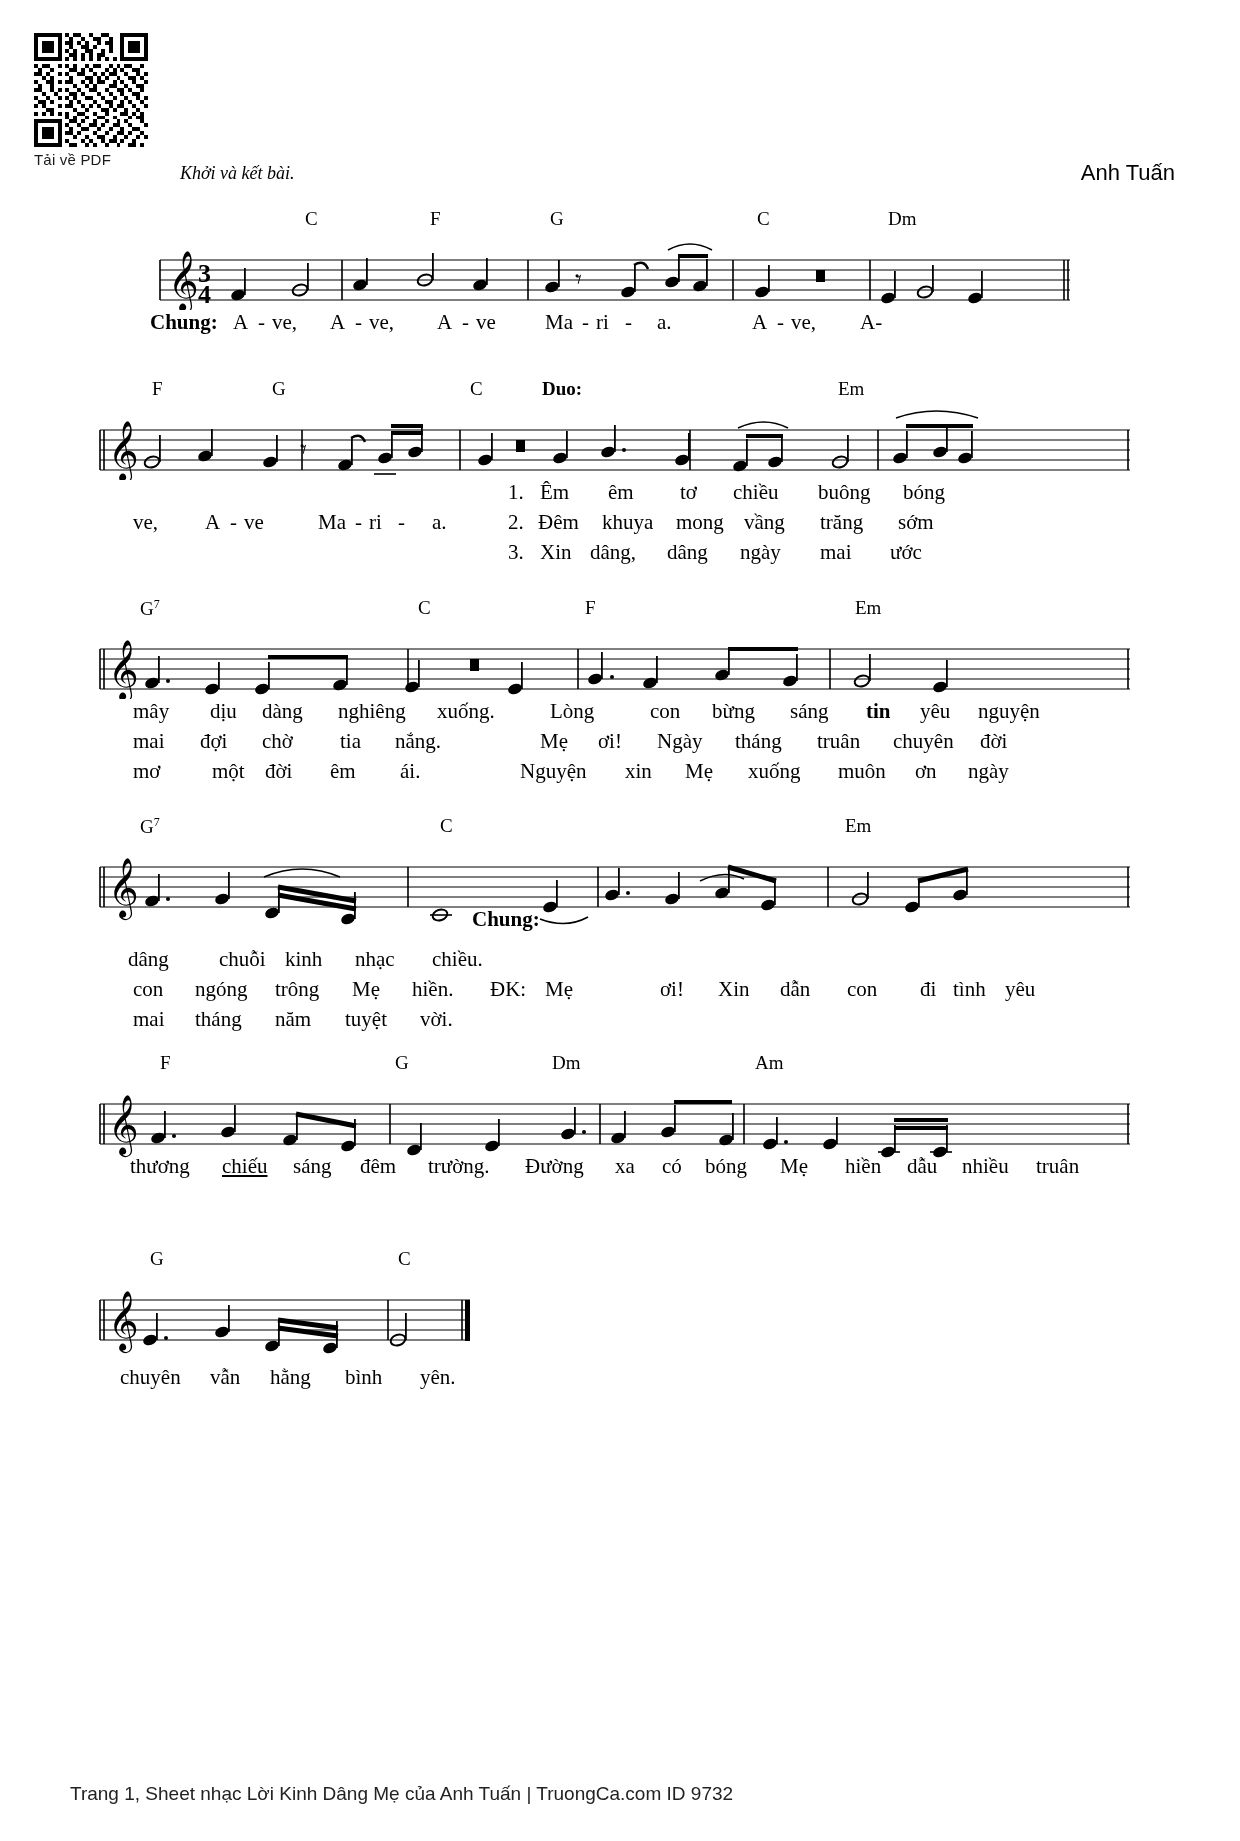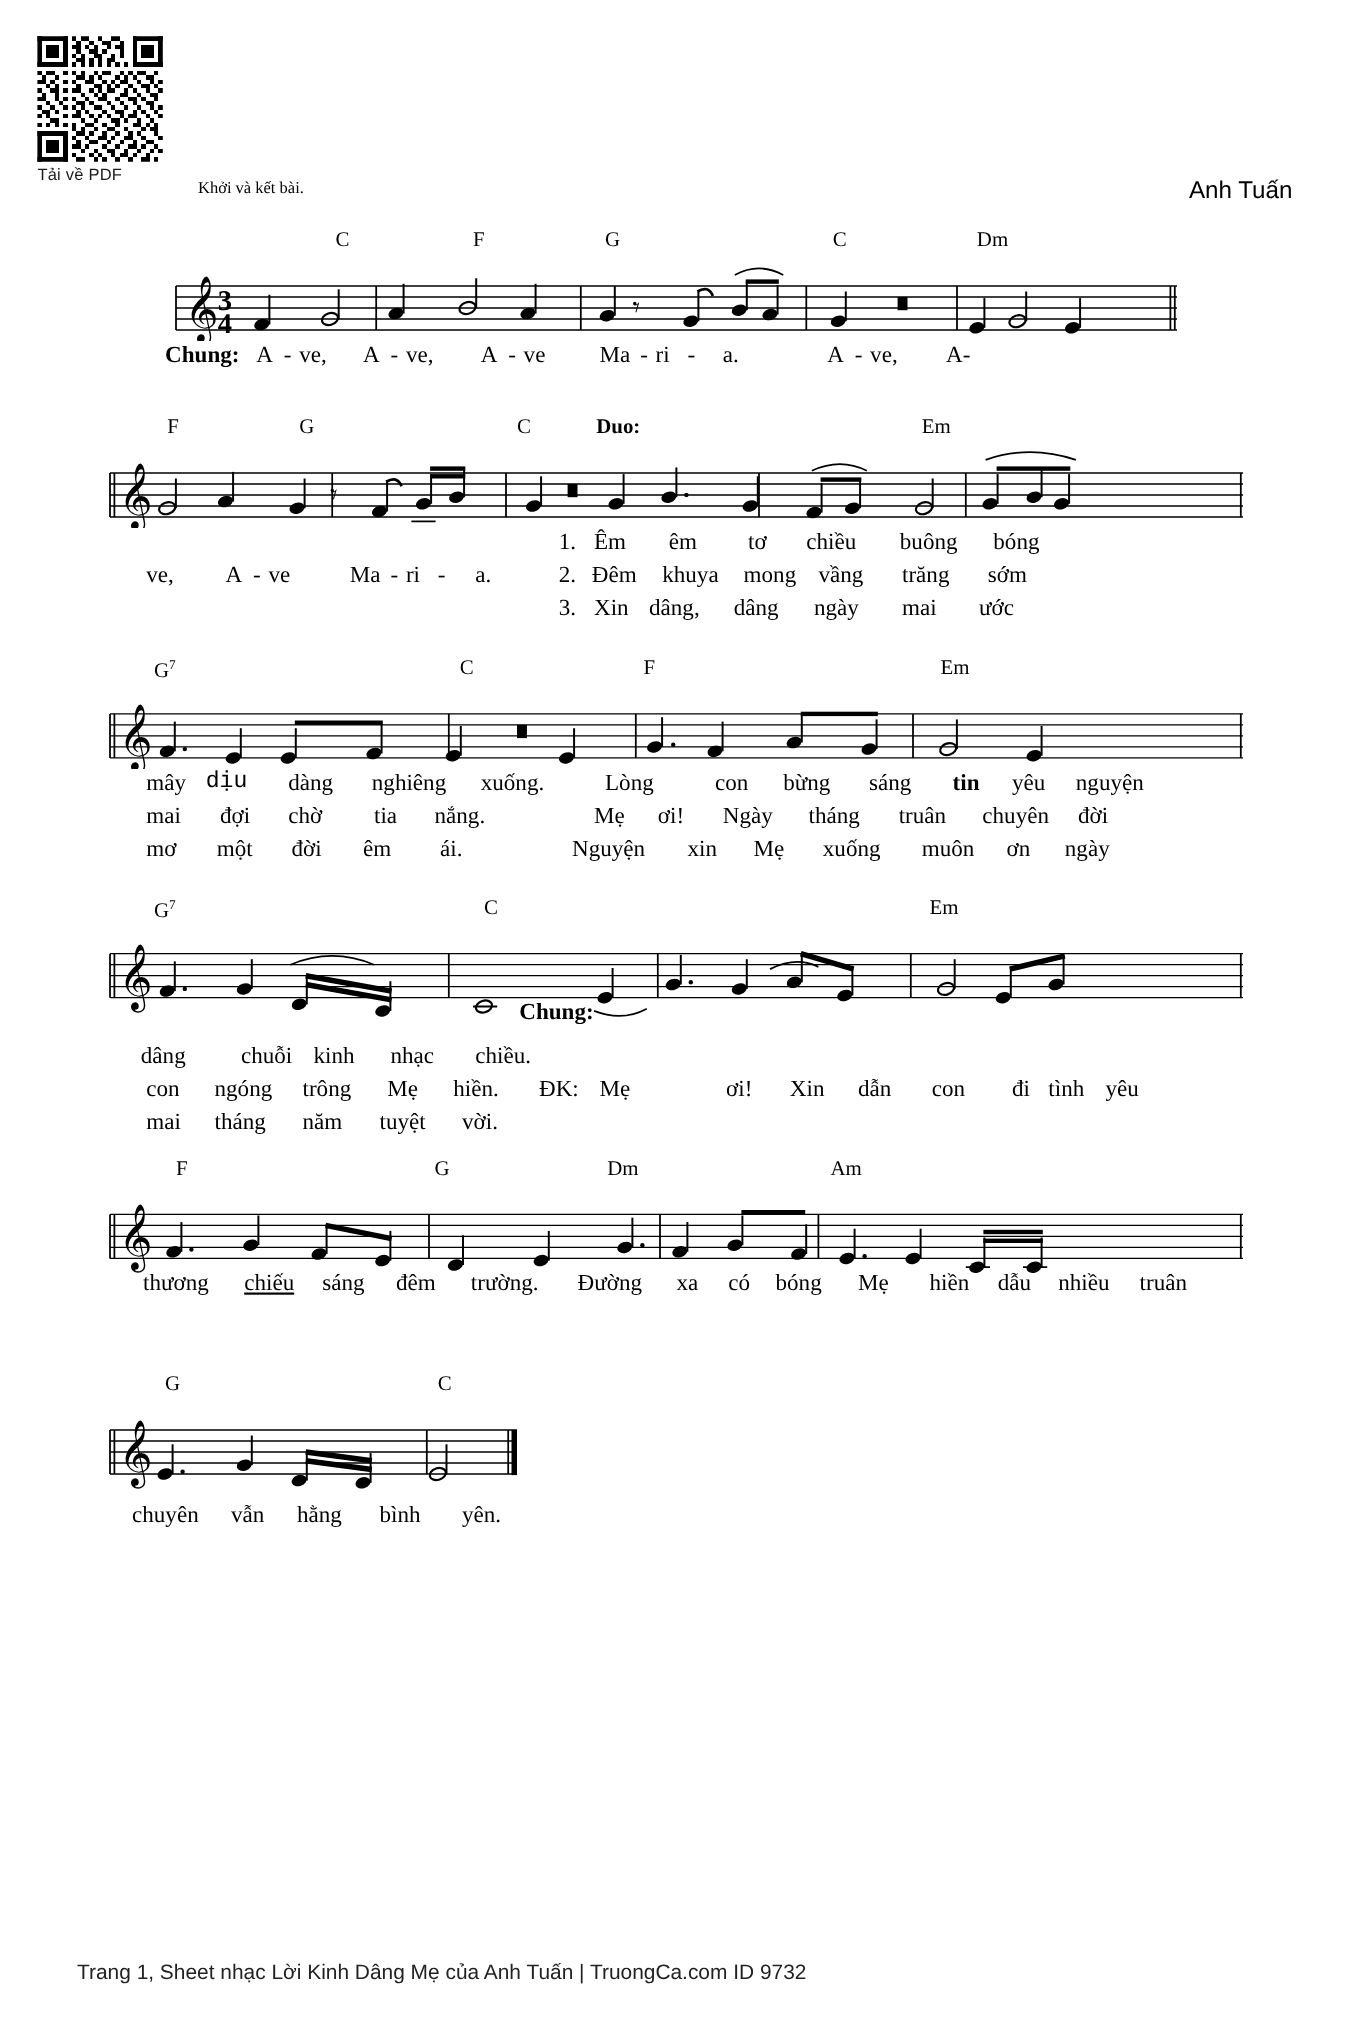--- a/index.html
+++ b/index.html
@@ -51,21 +51,22 @@
     font-weight: bold;
     font-size: 52px;
     color: #000;
     letter-spacing: 0px;
   }
   .tempo {
     position: absolute;
     left: 180px;
     top: 163px;
     font-family: "Liberation Serif", serif;
-    font-size: 15px;
+    font-style: italic;
+    font-size: 18px;
     color: #000;
   }
   .composer {
     position: absolute;
     right: 65px;
     top: 160px;
     font-family: "Liberation Sans", sans-serif;
     font-size: 22px;
     color: #000;
   }
@@ -634,21 +635,21 @@
           <rect x="728" y="28" width="70" height="4"></rect>
           <ellipse cx="862" cy="62" rx="7.5" ry="5.2" fill="none" stroke="#000" stroke-width="2" transform="rotate(-18 862 62)"></ellipse>
           <rect x="869" y="35" width="1.8" height="27"></rect>
           <ellipse cx="940" cy="68" rx="7" ry="5" transform="rotate(-18 940 68)"></ellipse>
           <rect x="946" y="41" width="1.8" height="27"></rect>
         </g>
       </svg>
     </div>
     <div class="lyric-line">
       <span class="lyric" style="left:133px;">mây</span>
-      <span class="lyric" style="left:187px;font-family:Liberation Mono, monospace;">dịu</span>
+      <span class="lyric" style="left:210px;">dịu</span>
       <span class="lyric" style="left:262px;">dàng</span>
       <span class="lyric" style="left:338px;">nghiêng</span>
       <span class="lyric" style="left:437px;">xuống.</span>
       <span class="lyric" style="left:550px;">Lòng</span>
       <span class="lyric" style="left:650px;">con</span>
       <span class="lyric" style="left:712px;">bừng</span>
       <span class="lyric" style="left:790px;">sáng</span>
       <span class="lyric" style="left:866px;font-weight:bold;">tin</span>
       <span class="lyric" style="left:920px;">yêu</span>
       <span class="lyric" style="left:978px;">nguyện</span>
@@ -662,21 +663,21 @@
       <span class="lyric" style="left:540px;">Mẹ</span>
       <span class="lyric" style="left:598px;">ơi!</span>
       <span class="lyric" style="left:657px;">Ngày</span>
       <span class="lyric" style="left:735px;">tháng</span>
       <span class="lyric" style="left:817px;">truân</span>
       <span class="lyric" style="left:893px;">chuyên</span>
       <span class="lyric" style="left:980px;">đời</span>
     </div>
     <div class="lyric-line">
       <span class="lyric" style="left:133px;">mơ</span>
-      <span class="lyric" style="left:197px;">một</span>
+      <span class="lyric" style="left:212px;">một</span>
       <span class="lyric" style="left:265px;">đời</span>
       <span class="lyric" style="left:330px;">êm</span>
       <span class="lyric" style="left:400px;">ái.</span>
       <span class="lyric" style="left:520px;">Nguyện</span>
       <span class="lyric" style="left:625px;">xin</span>
       <span class="lyric" style="left:685px;">Mẹ</span>
       <span class="lyric" style="left:748px;">xuống</span>
       <span class="lyric" style="left:838px;text-align:center;">muôn</span>
       <span class="lyric" style="left:915px;">ơn</span>
       <span class="lyric" style="left:968px;">ngày</span>

